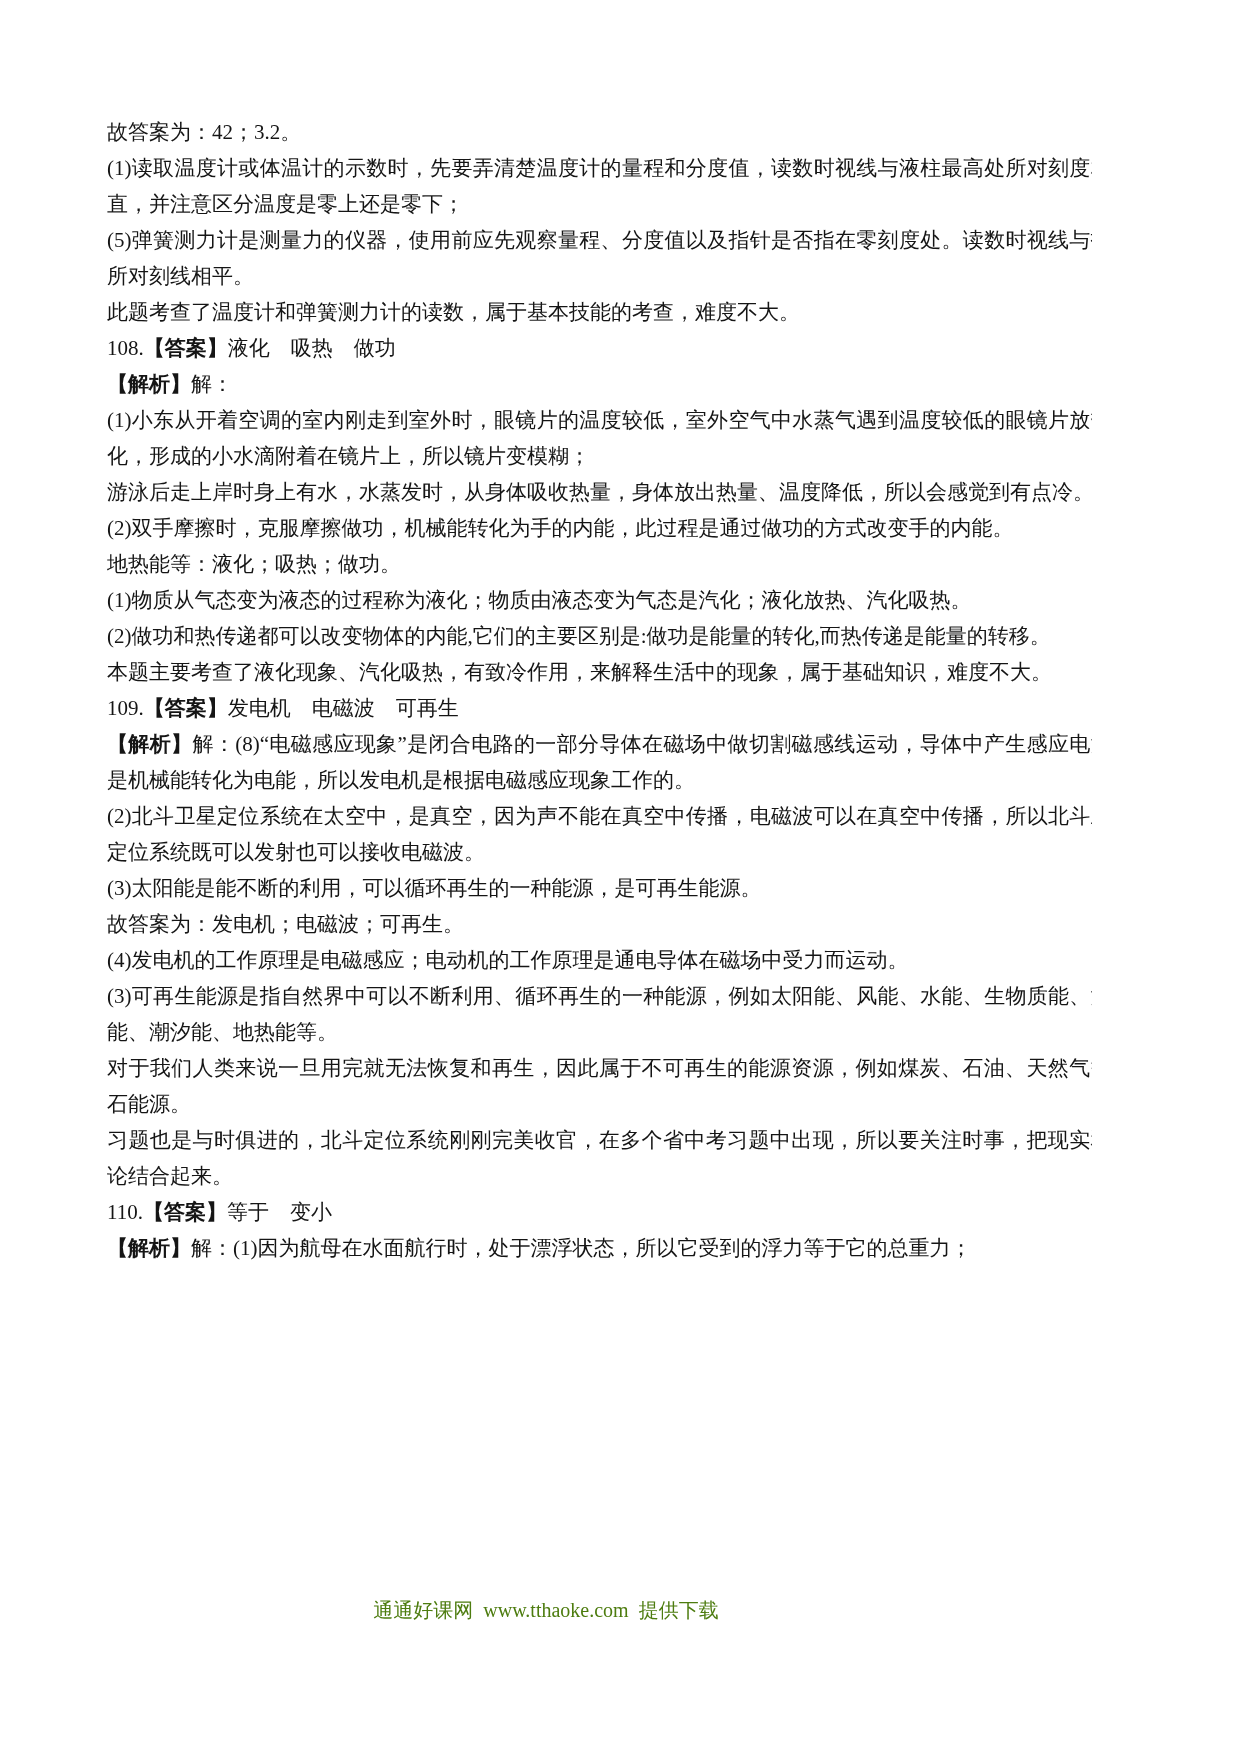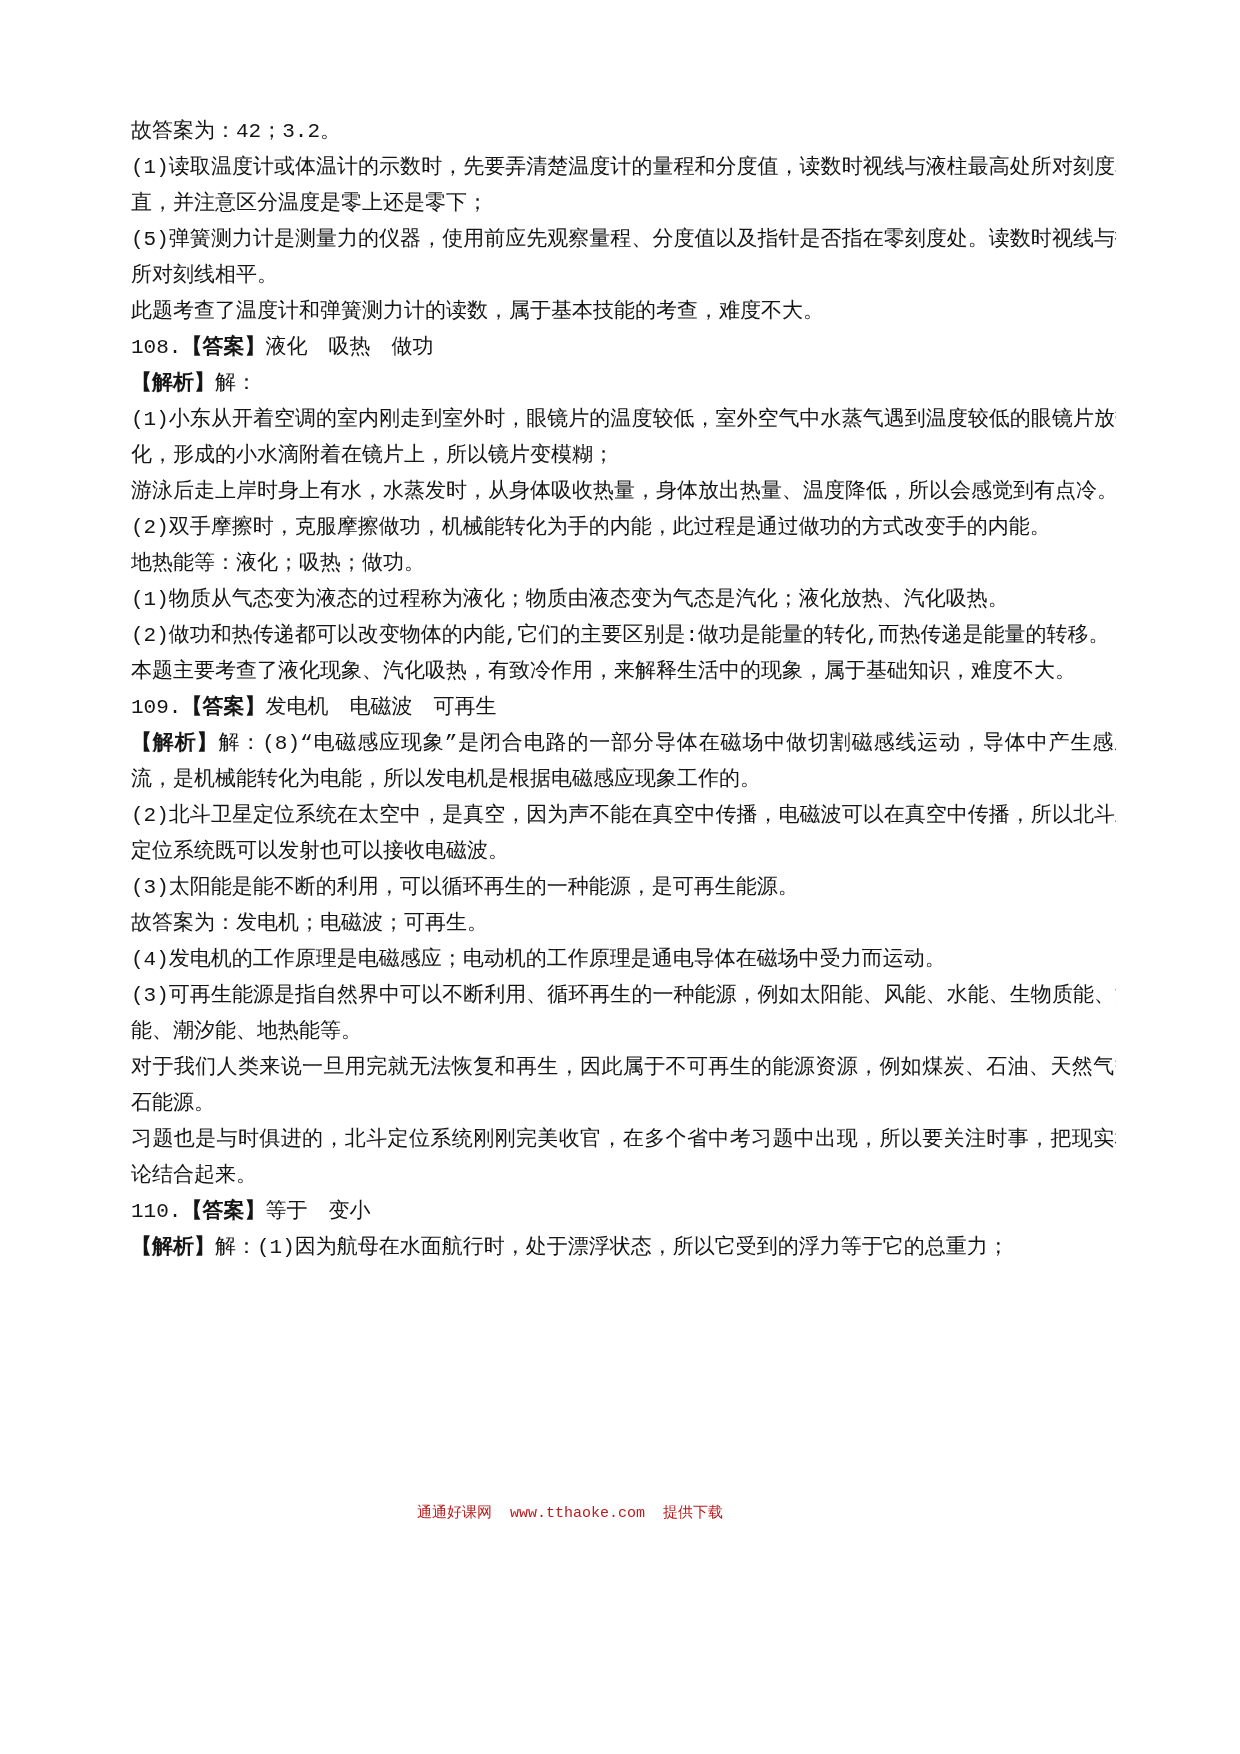--- a/index.html
+++ b/index.html
@@ -2,50 +2,49 @@
 <html><head>
 <meta charset="utf-8">
 <style>
   html, body { margin: 0; padding: 0; background: #ffffff; }
   .page {
     position: relative;
     width: 1092px;
     height: 1754px;
     background: #ffffff;
     color: #151515;
-    font-family: Liberation Mono, monospace;
+    font-family: Liberation Serif, serif;
     overflow: hidden;
-    margin-left: 24px;
   }
   .content {
     position: absolute;
     left: 107px;
     top: 114px;
     width: 1026px;
     font-size: 21px;
     line-height: 36px;
     text-align: justify;
   }
   .content p { margin: 0; }
   .bold { font-weight: bold; }
   .answers { white-space: pre-wrap; }
   .q-heading { }
   .gap-section { margin-top: 82px; }   
   .gap-section-sm { margin-top: 40px; }
   .gap-analysis { margin-top: 25px; }  
   .gap-analysis-lg { margin-top: 37px; }
   .footer {
     position: absolute;
-    top: 1501px;
+    top: 1597px;
     left: 0;
     width: 100%;
     text-align: center;
-    font-size: 15px;
+    font-size: 20px;
     line-height: 26px;
-    color: #b91c1c;
+    color: #4d7c0f;
     white-space: pre-wrap;
   }
 </style>
 </head>
 <body>
 
 <div class="page">
   <div class="content">
 
     <section>

